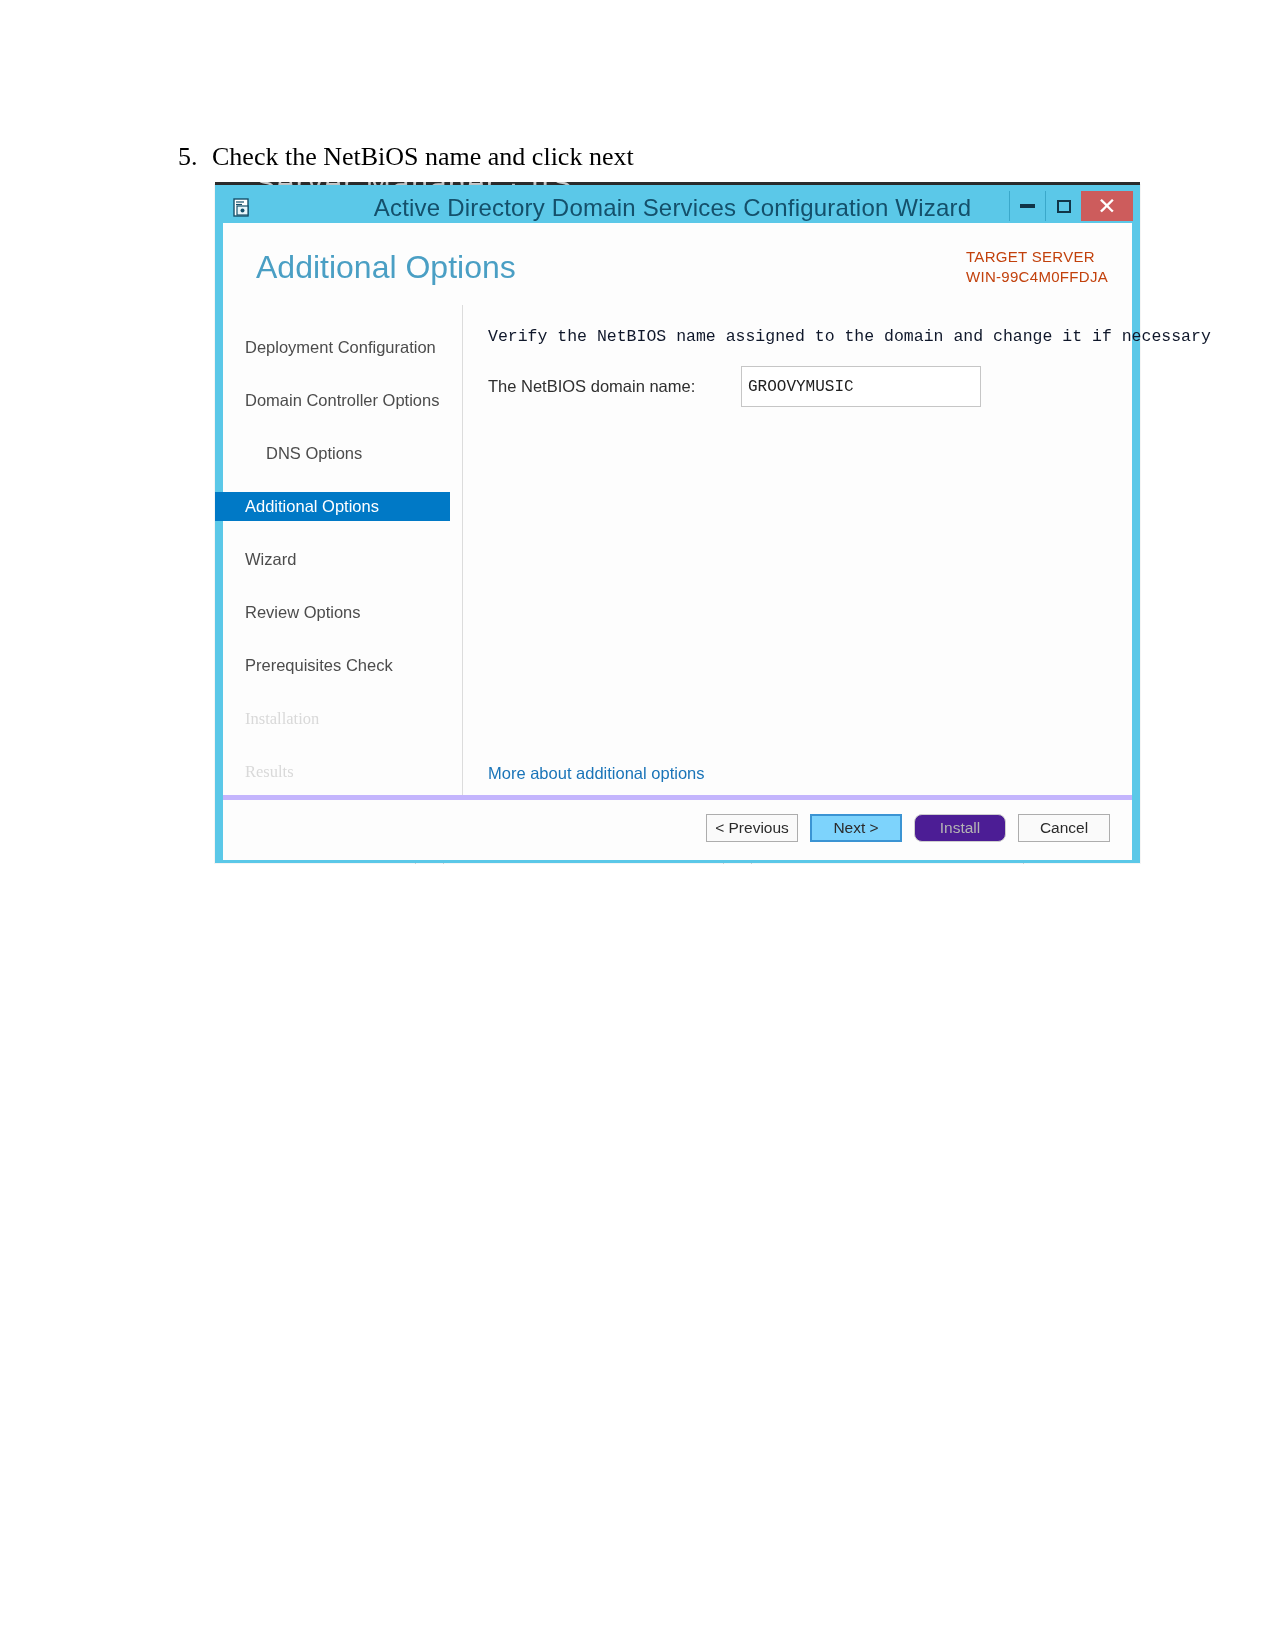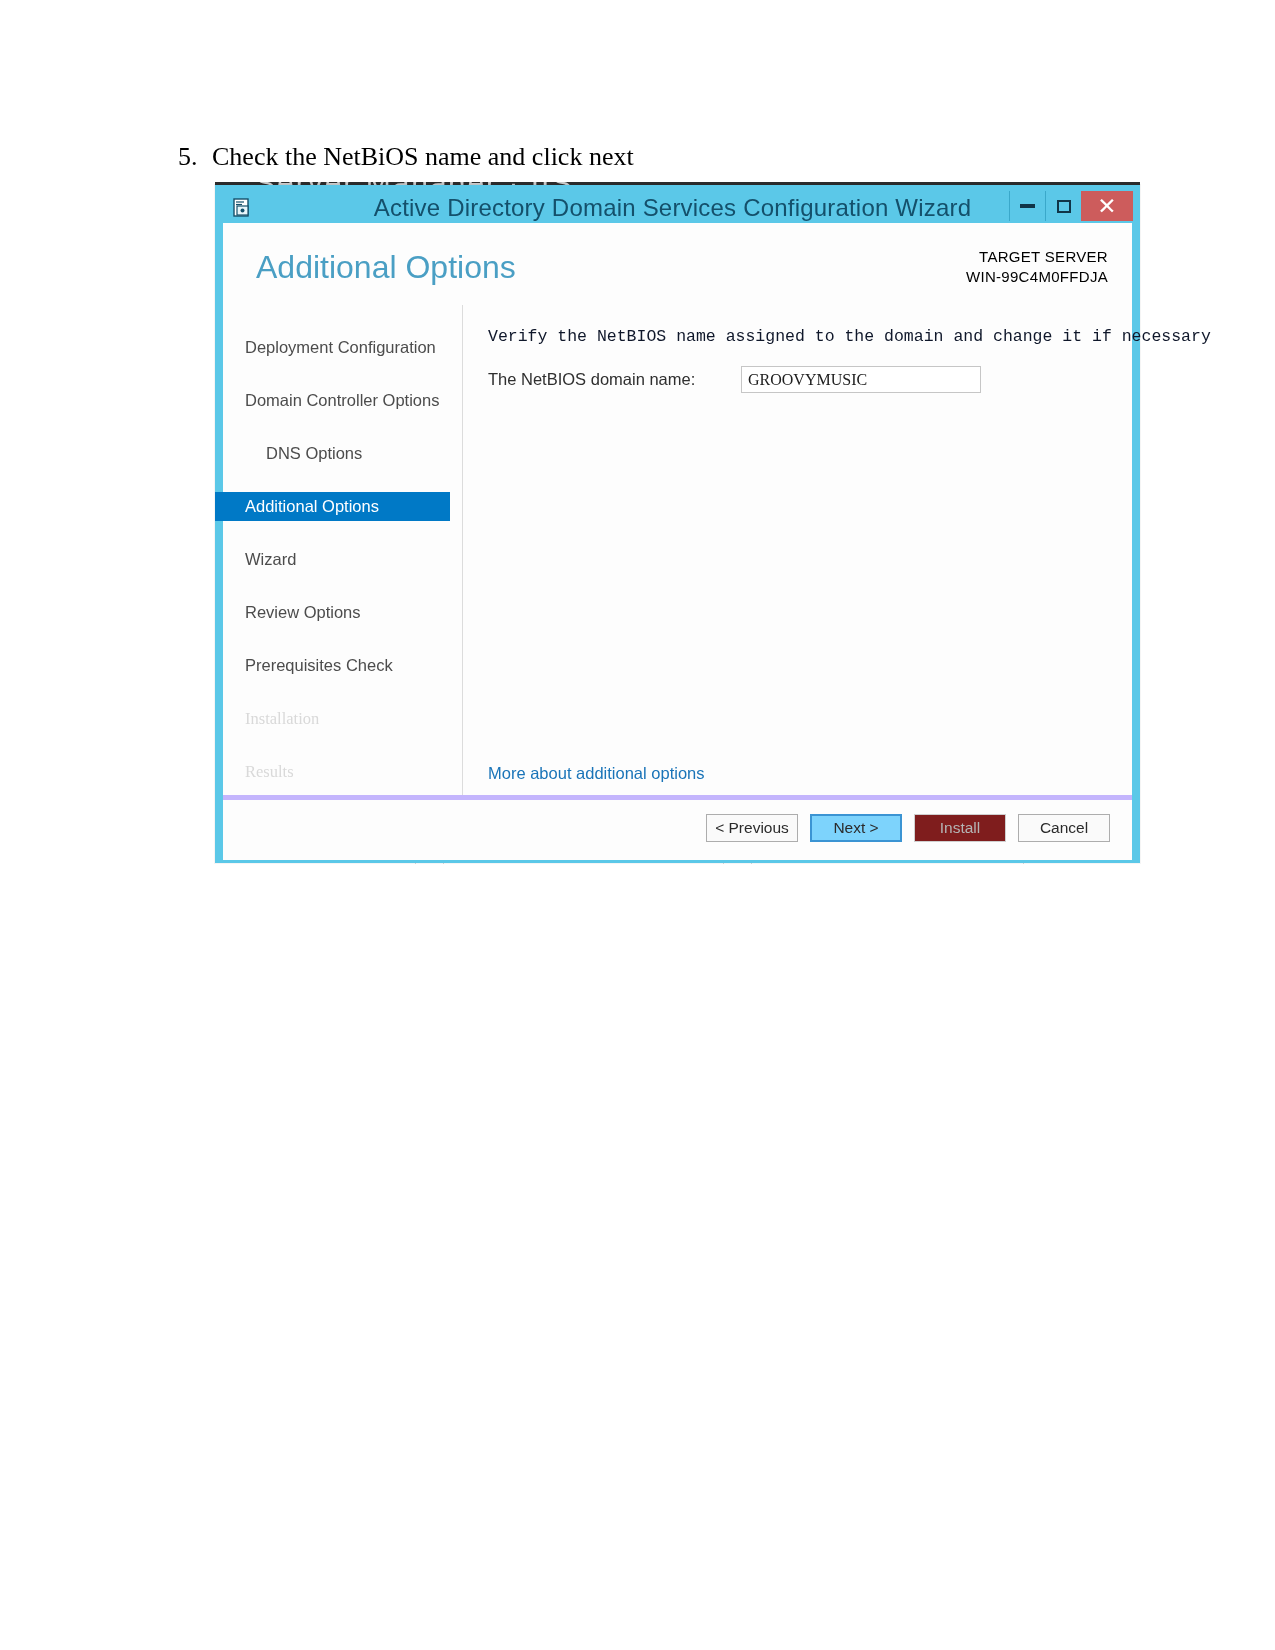--- a/index.html
+++ b/index.html
@@ -189,24 +189,23 @@
     top: 26px;
     font-family: "Liberation Sans", sans-serif;
     font-size: 32px;
     color: #4a9fc4;
     font-weight: 400;
   }
   .target-server {
     position: absolute;
     right: 24px;
     top: 24px;
-    text-align: right;
     font-family: "Liberation Sans", sans-serif;
     font-size: 15px;
-    color: #000000;
+    color: #c2410c;
     line-height: 20px;
     letter-spacing: 0.3px;
   }
 
   .content-split {
     position: relative;
     display: flex;
     height: 490px;
   }
 
@@ -265,24 +264,24 @@
   .field-label {
     font-family: "Liberation Sans", sans-serif;
     font-size: 16.5px;
     color: #2f2f2f;
     width: 253px;
     flex: 0 0 253px;
     white-space: nowrap;
   }
   .field-input {
     width: 240px;
-    height: 27px;
+    height: 41px;
     border: 1px solid #c6c6c6;
     background: #ffffff;
-    font-family: Liberation Serif, serif;
+    font-family: Liberation Mono, monospace;
     font-size: 16px;
     color: #202020;
     padding: 0 6px;
     box-sizing: border-box;
     line-height: 23px;
     outline: none;
   }
   .more-link {
     position: absolute;
     left: 25px;
@@ -321,23 +320,24 @@
     justify-content: center;
     box-sizing: border-box;
     cursor: pointer;
   }
   .btn.focused {
     border: 2px solid #3b94d3;
     background: #7dd3fc;
   }
   .btn.disabled {
     color: #b4b4b4;
-    background: #7f1d1d;
+    background: #4c1d95;
     border-color: #cfcfcf;
     cursor: default;
+    border-radius: 8px;
   }
 </style>
 </head>
 <body>
 
 <div class="doc-step">
   <span class="num">5.</span>
   <span class="txt">Check the NetBiOS name and click next</span>
 </div>
 

